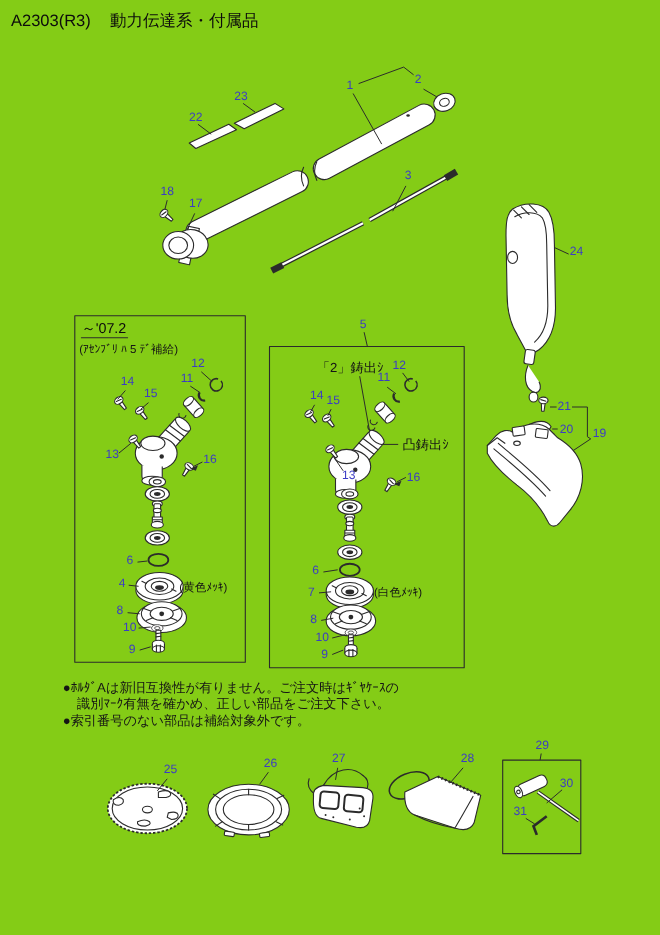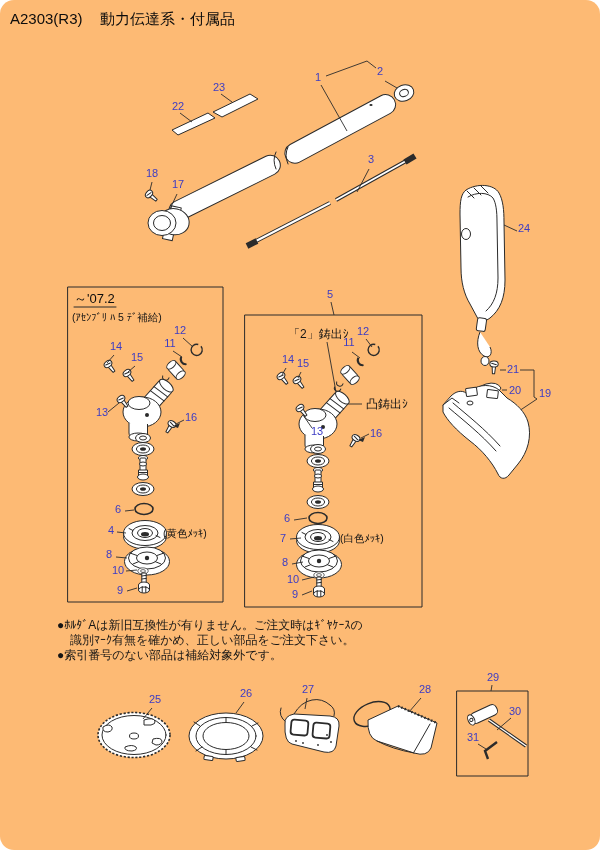--- a/index.html
+++ b/index.html
@@ -1,17 +1,17 @@
 <!DOCTYPE html>
 <html><head>
 <meta charset="utf-8">
 <style>
   html,body{margin:0;padding:0;background:#fff;}
-  #page{position:relative;width:600px;height:850px;background:#fdba74;overflow:hidden;
-        font-family:"Liberation Sans",sans-serif;border-radius:14px;}
+  #page{position:relative;width:600px;height:850px;background:#84cc16;overflow:hidden;
+        font-family:"Liberation Sans",sans-serif;}
   svg{position:absolute;left:0;top:0;}
   .ln{stroke:#2b2b2b;stroke-width:1;fill:none;stroke-linecap:round;stroke-linejoin:round;}
   .fw{stroke:#2b2b2b;stroke-width:1;fill:#ffffff;stroke-linejoin:round;}
   .ldr{stroke:#2b2b2b;stroke-width:0.9;fill:none;}
   .lbl{font-family:"Liberation Sans",sans-serif;font-size:11px;fill:#3c3cc4;text-anchor:middle;}
   .jp{font-family:"Liberation Sans",sans-serif;font-size:12px;fill:#151515;}
   .jps{font-family:"Liberation Sans",sans-serif;font-size:10.5px;fill:#151515;}
   .ttl{font-family:"Liberation Sans",sans-serif;font-size:15px;fill:#0c0c0c;}
   .hdr{font-family:"Liberation Sans",sans-serif;font-size:13px;fill:#0c0c0c;}
 </style>

